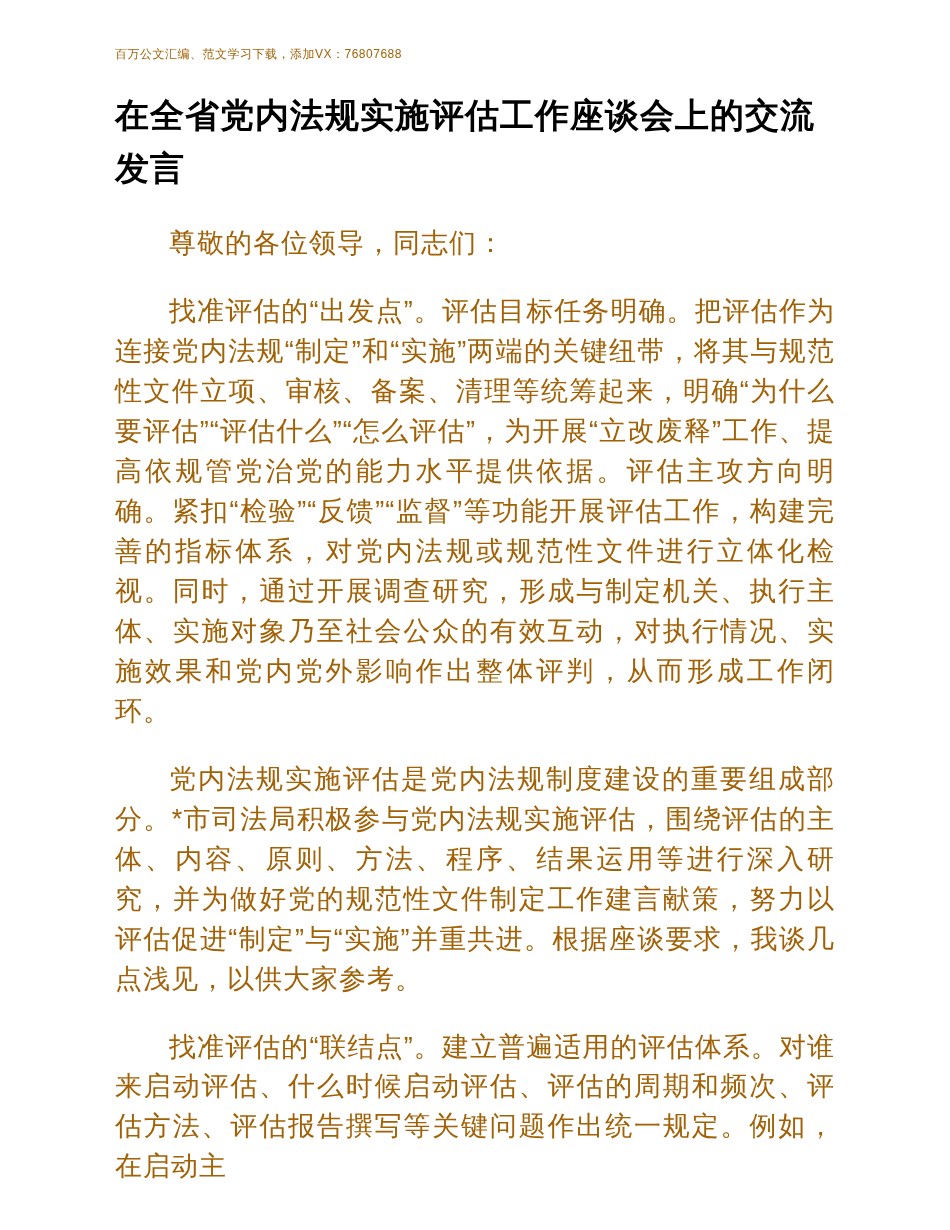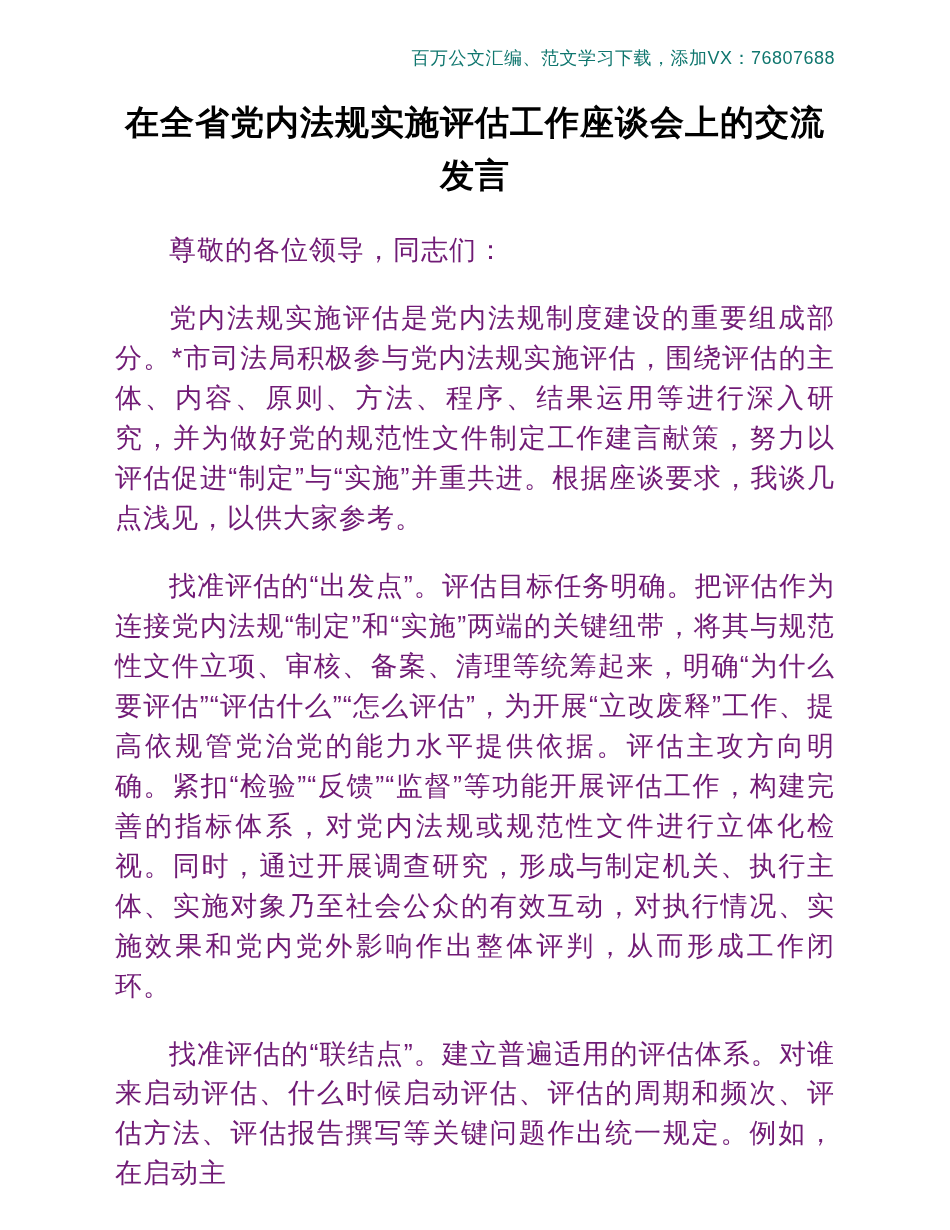--- a/index.html
+++ b/index.html
@@ -10,38 +10,38 @@
   }
   .page {
     width: 950px;
     min-height: 1230px;
     box-sizing: border-box;
     background: #ffffff;
     padding: 46px 115px 60px 115px;
     overflow: hidden;
   }
   .notice {
-    color: #0f766e;
-    font-size: 18px;
-    text-align: right;
+    color: #a16207;
+    font-size: 12px;
+    text-align: left;
     margin: 0 0 26px 0;
     letter-spacing: 0.5px;
   }
   .doc-title {
     font-size: 34px;
     font-weight: bold;
     color: #000000;
-    text-align: center;
+    text-align: left;
     line-height: 1.55;
     margin: 6px 0 30px 0;
     letter-spacing: 1px;
   }
   .doc-body p {
     font-size: 27px;
-    color: #701a75;
+    color: #a16207;
     line-height: 1.48;
     text-align: justify;
     text-indent: 2em;
     margin: 0 0 28px 0;
     letter-spacing: 1px;
     word-break: break-all;
   }
   .doc-body p:last-child {
     margin-bottom: 13px;
   }
@@ -51,20 +51,20 @@
 
 <div class="page">
 
   <div class="notice">百万公文汇编、范文学习下载，添加VX：76807688</div>
 
   <h1 class="doc-title">在全省党内法规实施评估工作座谈会上的交流发言</h1>
 
   <div class="doc-body">
     <p>尊敬的各位领导，同志们：</p>
 
+    <p>找准评估的“出发点”。评估目标任务明确。把评估作为连接党内法规“制定”和“实施”两端的关键纽带，将其与规范性文件立项、审核、备案、清理等统筹起来，明确“为什么要评估”“评估什么”“怎么评估”，为开展“立改废释”工作、提高依规管党治党的能力水平提供依据。评估主攻方向明确。紧扣“检验”“反馈”“监督”等功能开展评估工作，构建完善的指标体系，对党内法规或规范性文件进行立体化检视。同时，通过开展调查研究，形成与制定机关、执行主体、实施对象乃至社会公众的有效互动，对执行情况、实施效果和党内党外影响作出整体评判，从而形成工作闭环。</p>
+
     <p>党内法规实施评估是党内法规制度建设的重要组成部分。*市司法局积极参与党内法规实施评估，围绕评估的主体、内容、原则、方法、程序、结果运用等进行深入研究，并为做好党的规范性文件制定工作建言献策，努力以评估促进“制定”与“实施”并重共进。根据座谈要求，我谈几点浅见，以供大家参考。</p>
-
-    <p>找准评估的“出发点”。评估目标任务明确。把评估作为连接党内法规“制定”和“实施”两端的关键纽带，将其与规范性文件立项、审核、备案、清理等统筹起来，明确“为什么要评估”“评估什么”“怎么评估”，为开展“立改废释”工作、提高依规管党治党的能力水平提供依据。评估主攻方向明确。紧扣“检验”“反馈”“监督”等功能开展评估工作，构建完善的指标体系，对党内法规或规范性文件进行立体化检视。同时，通过开展调查研究，形成与制定机关、执行主体、实施对象乃至社会公众的有效互动，对执行情况、实施效果和党内党外影响作出整体评判，从而形成工作闭环。</p>
 
     <p>找准评估的“联结点”。建立普遍适用的评估体系。对谁来启动评估、什么时候启动评估、评估的周期和频次、评估方法、评估报告撰写等关键问题作出统一规定。例如，在启动主</p>
   </div>
 
 </div>
 
 </body></html>

